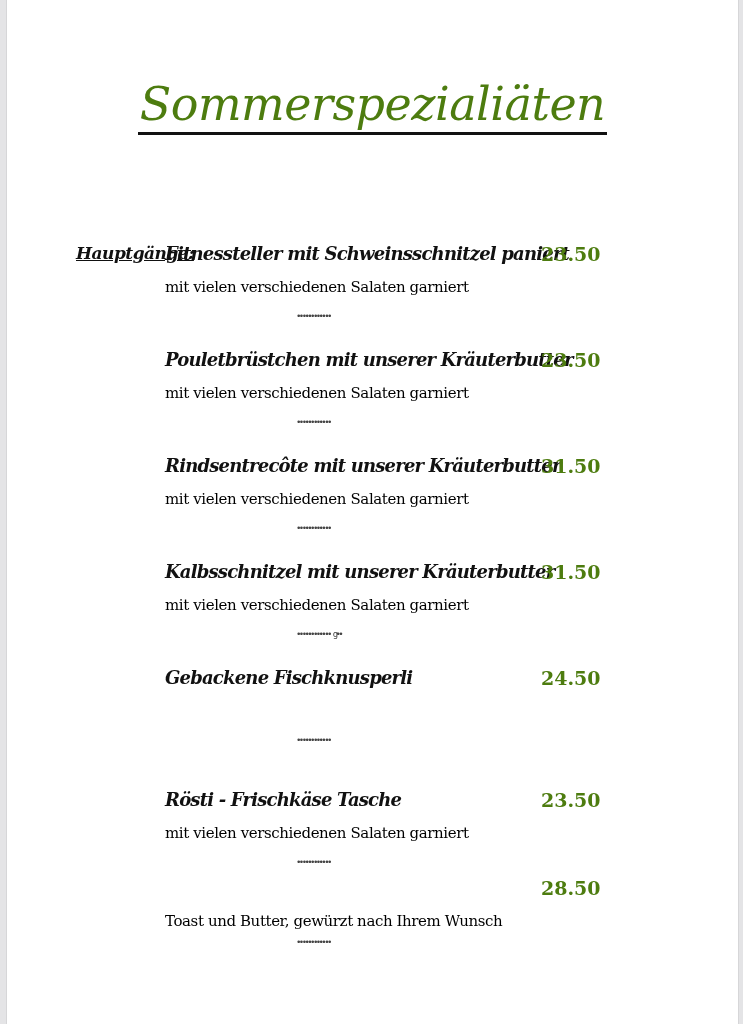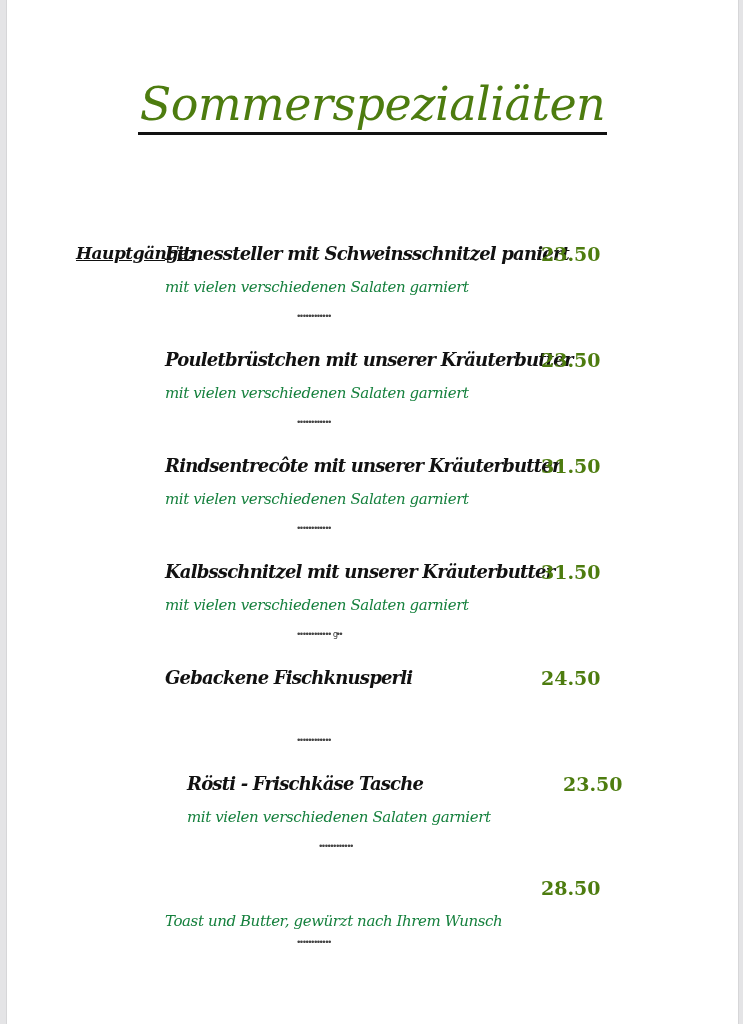--- a/index.html
+++ b/index.html
@@ -81,25 +81,24 @@
       font-weight: bold;
       font-size: 19px;
       letter-spacing: 0px;
       color: #4d7c0f;
     }
     .item-desc {
       position: absolute;
       left: 0;
       top: 35px;
       font-family: "DejaVu Serif", serif;
-      font-style: italic;
       font-size: 15px;
       letter-spacing: -0.4px;
       white-space: nowrap;
-      color: #15803d;
+      color: #000000;
     }
     .item-sep {
       position: absolute;
       left: 131px;
       top: 68px;
       font-family: "DejaVu Sans Mono", monospace;
       font-size: 9px;
       letter-spacing: -2.6px;
       color: #444;
       white-space: nowrap;
@@ -143,21 +142,21 @@
     <div class="item-desc">mit vielen verschiedenen Salaten garniert</div>
     <div class="item-sep">•••••••••••• g••</div>
   </div>
 
   <div class="item" style="top:667px;">
     <div class="item-name">Gebackene Fischknusperli</div>
     <div class="item-price">24.50</div>
     <div class="item-sep">••••••••••••</div>
   </div>
 
-  <div class="item" style="top:773px;margin-left:22px;">
+  <div class="item" style="top:789px;">
     <div class="item-name">Rösti - Frischkäse Tasche</div>
     <div class="item-price">23.50</div>
     <div class="item-desc">mit vielen verschiedenen Salaten garniert</div>
     <div class="item-sep">••••••••••••</div>
   </div>
 
   <div class="item" style="top:877px;">
     <div class="item-price">28.50</div>
     <div class="item-desc">Toast und Butter, gewürzt nach Ihrem Wunsch</div>
     <div class="item-sep" style="top:60px;">••••••••••••</div>

